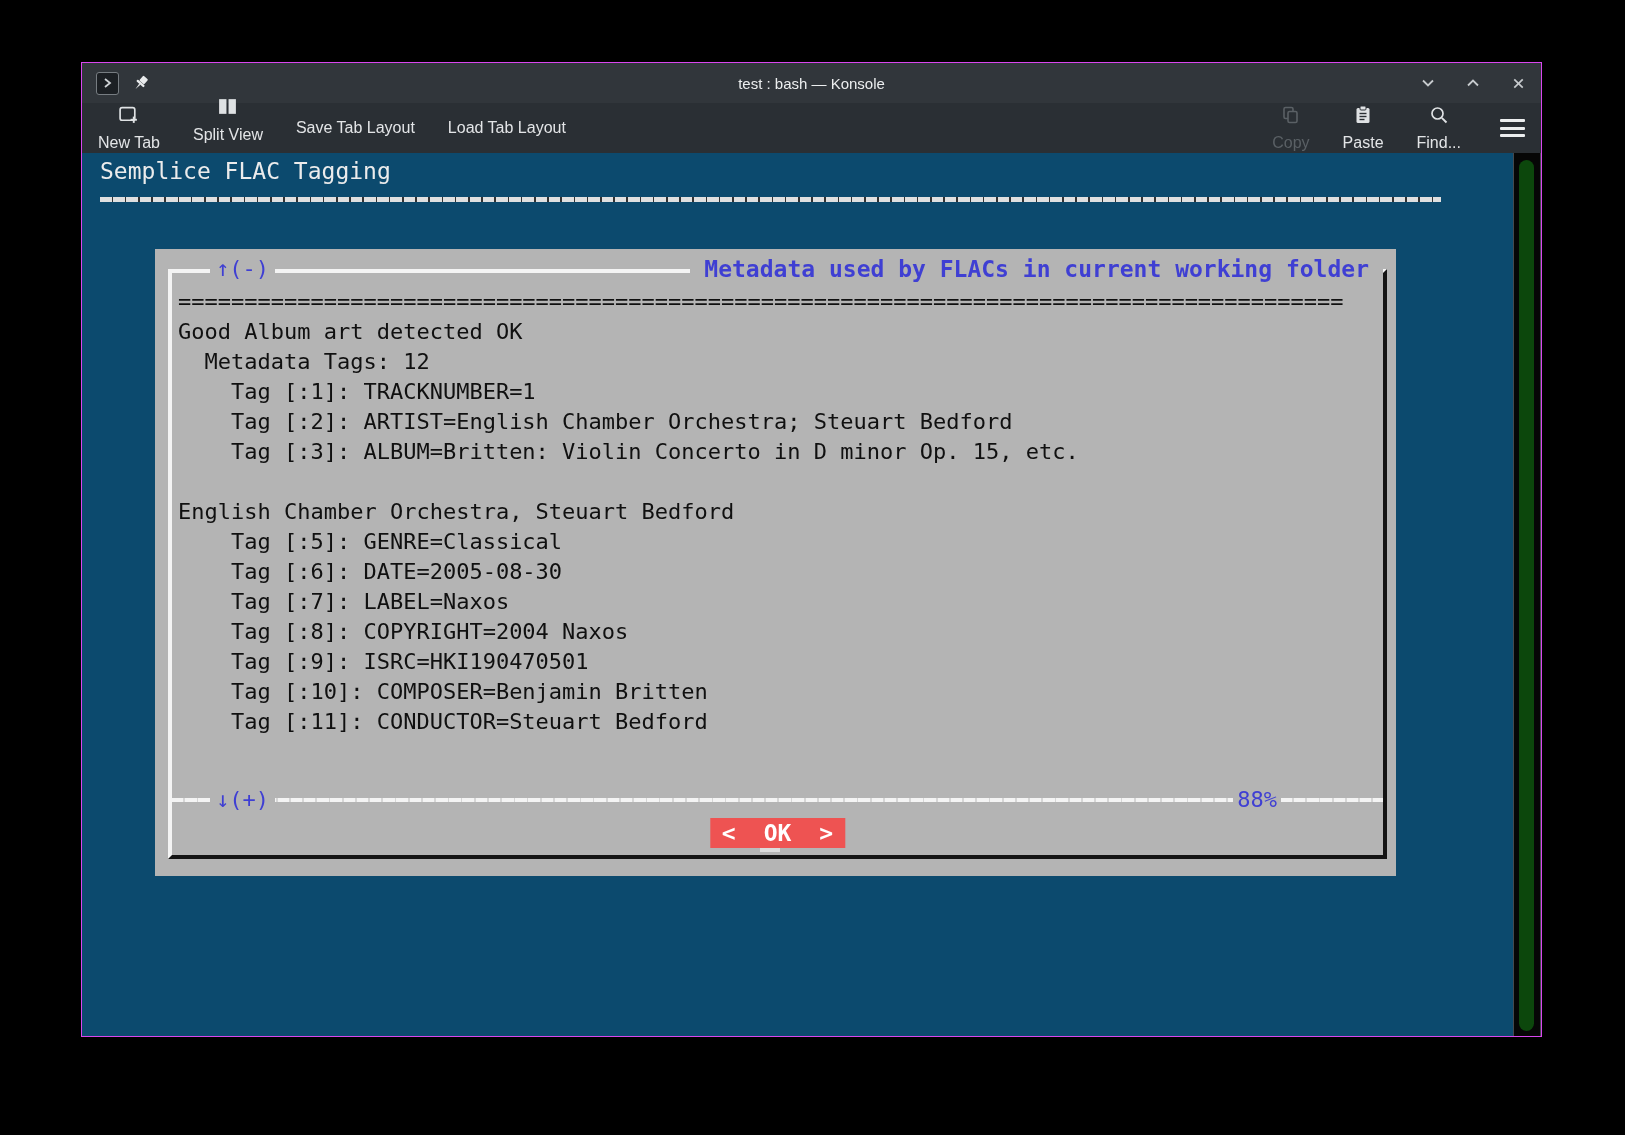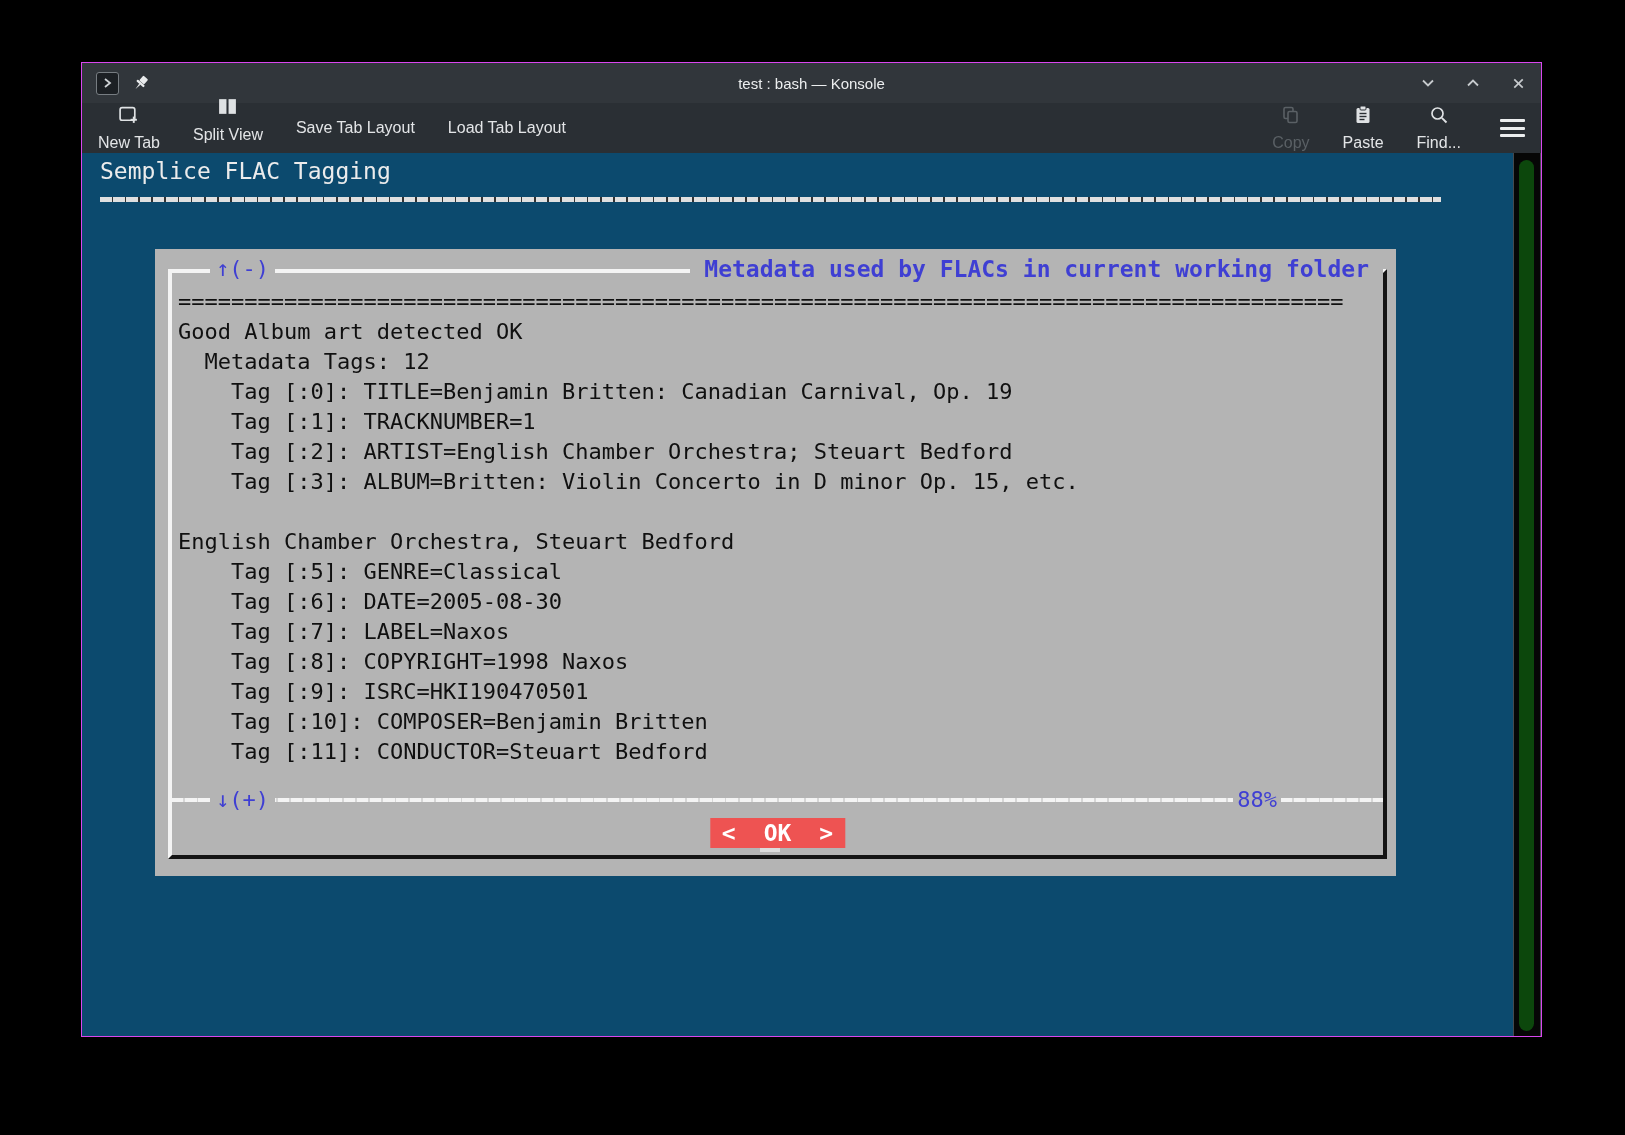--- a/index.html
+++ b/index.html
@@ -250,30 +250,29 @@
 
         <div class="scroll-up">↑(-)</div>
         <div class="dialog-title-row">
           <span class="dialog-title">Metadata used by FLACs in current working folder</span>
         </div>
 
         <div class="dialog-lines">
             <div class="term-line">========================================================================================</div>
             <div class="term-line">Good Album art detected OK</div>
             <div class="term-line">  Metadata Tags: 12</div>
-            <div class="term-line">    Tag [:0]: TITLE=Benjamin Britten: Canadian Carnival, Op. 19</div>
             <div class="term-line">    Tag [:1]: TRACKNUMBER=1</div>
             <div class="term-line">    Tag [:2]: ARTIST=English Chamber Orchestra; Steuart Bedford</div>
             <div class="term-line">    Tag [:3]: ALBUM=Britten: Violin Concerto in D minor Op. 15, etc.</div>
             <div class="term-line"> </div>
             <div class="term-line">English Chamber Orchestra, Steuart Bedford</div>
             <div class="term-line">    Tag [:5]: GENRE=Classical</div>
             <div class="term-line">    Tag [:6]: DATE=2005-08-30</div>
             <div class="term-line">    Tag [:7]: LABEL=Naxos</div>
-            <div class="term-line">    Tag [:8]: COPYRIGHT=1998 Naxos</div>
+            <div class="term-line">    Tag [:8]: COPYRIGHT=2004 Naxos</div>
             <div class="term-line">    Tag [:9]: ISRC=HKI190470501</div>
             <div class="term-line">    Tag [:10]: COMPOSER=Benjamin Britten</div>
             <div class="term-line">    Tag [:11]: CONDUCTOR=Steuart Bedford</div>
           </div>
 
         <div class="dialog-separator"></div>
         <div class="scroll-down">↓(+)</div>
         <div class="scroll-percent">88%</div>
 
         <div class="ok-button">

